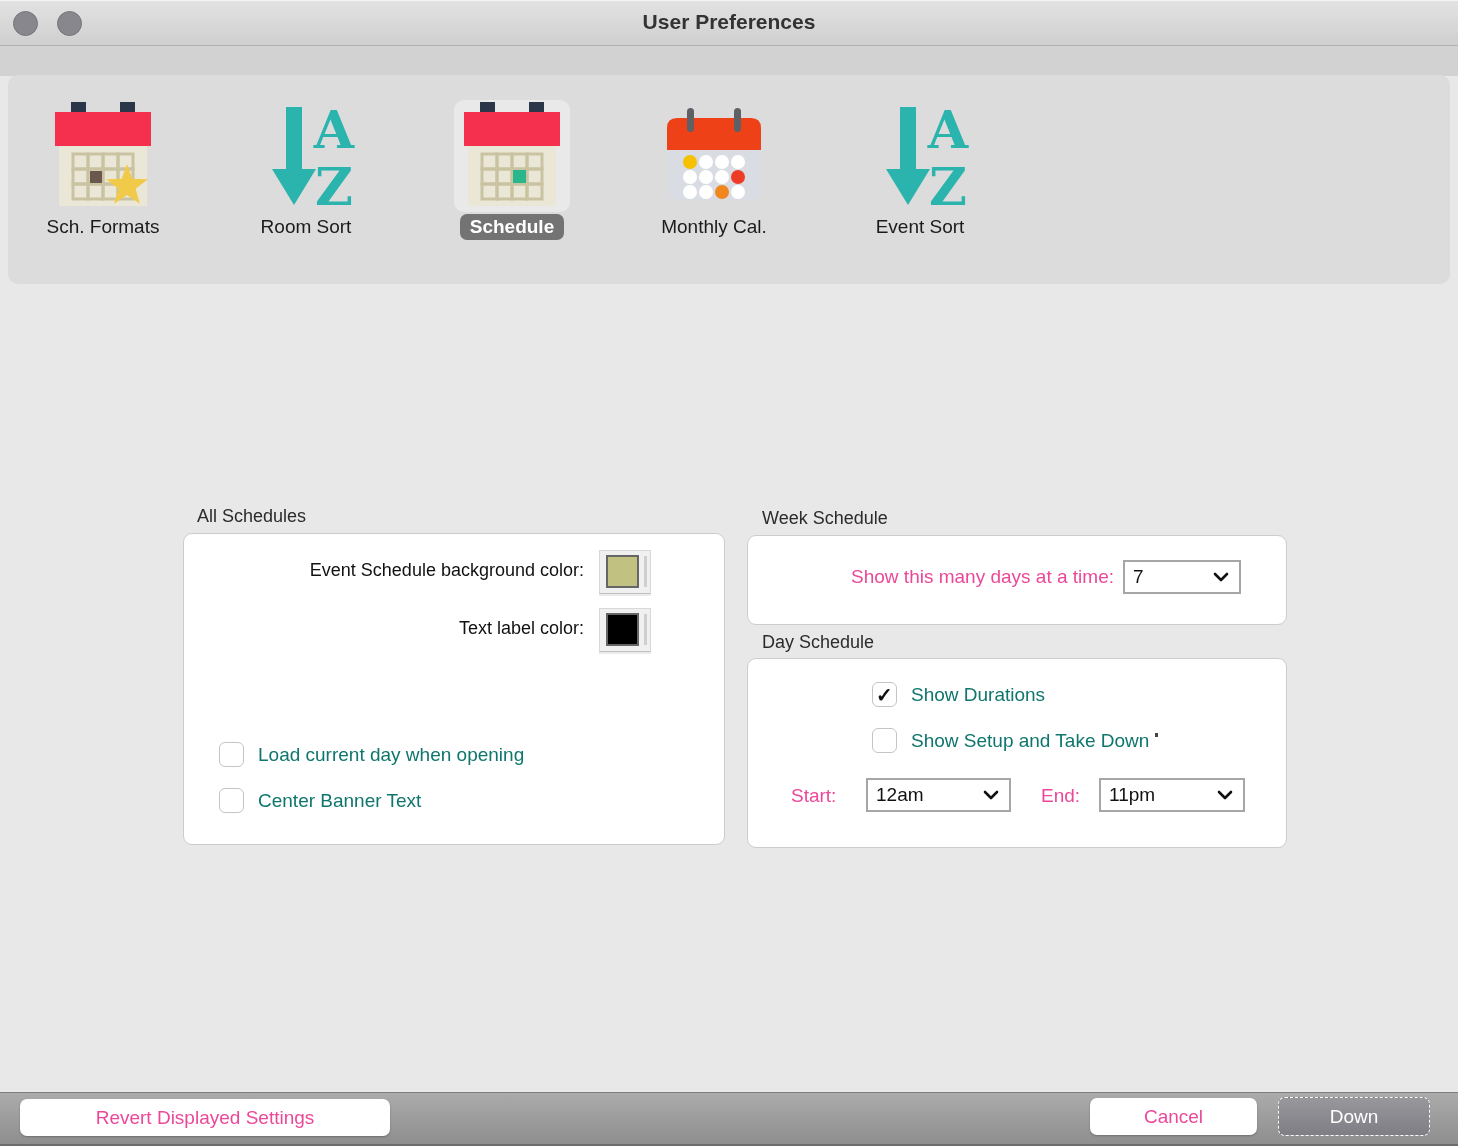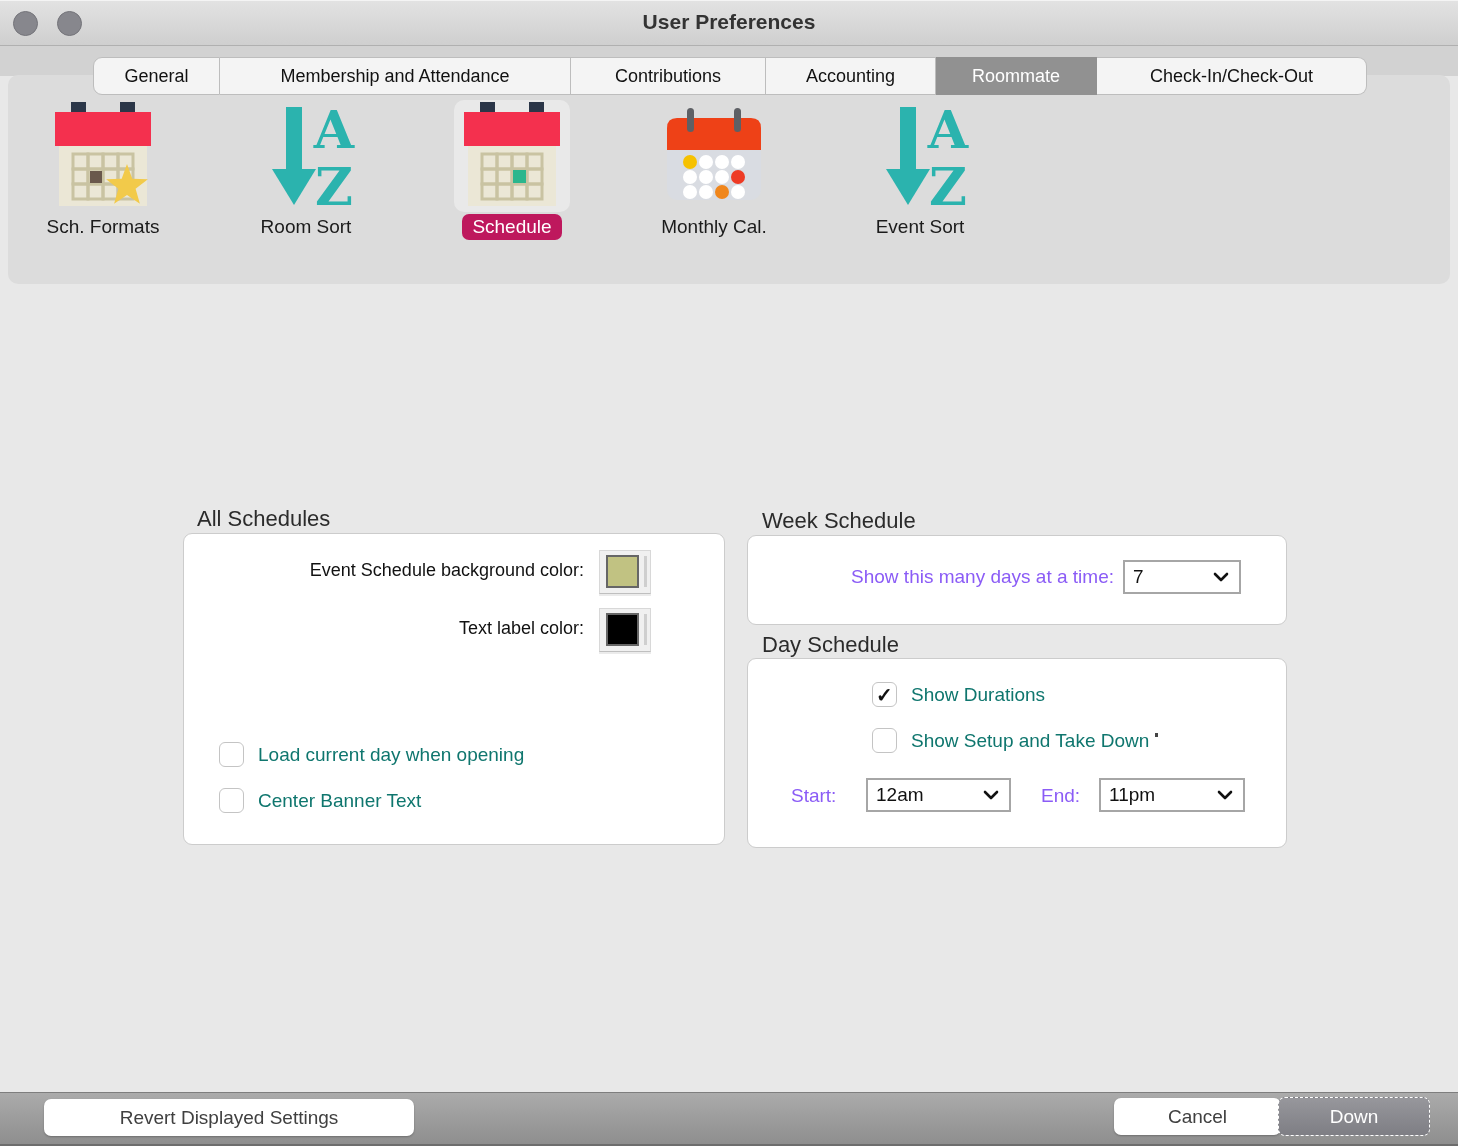--- a/index.html
+++ b/index.html
@@ -27,24 +27,24 @@
   .tab.first{border-left:1px solid #bdbdbd;border-radius:9px 0 0 9px;}
   .tab.last{border-radius:0 9px 9px 0;}
   .tab.selected{background:#919191;border-color:#919191;color:#fff;}
 
   
   .tb-item{position:absolute;top:100px;width:204px;height:140px;display:flex;
     flex-direction:column;align-items:center;}
   .tb-iconwrap{width:116px;height:112px;display:flex;align-items:center;justify-content:center;border-radius:10px;}
   .tb-item.selected .tb-iconwrap{background:#e9e9e9;}
   .tb-label{margin-top:2px;font-size:19px;color:#1b1b1b;padding:2px 10px;border-radius:7px;white-space:nowrap;}
-  .tb-item.selected .tb-label{background:#be185d;color:#fff;}
-
-  
-  .group-label{position:absolute;font-size:22px;color:#2b2b2b;}
+  .tb-item.selected .tb-label{background:#737373;color:#fff;font-weight:bold;}
+
+  
+  .group-label{position:absolute;font-size:18px;color:#2b2b2b;}
   .group-box{position:absolute;background:#fff;border:1px solid #ccc;border-radius:9px;box-sizing:border-box;}
 
   
   .color-row{position:absolute;left:0;width:100%;height:44px;}
   .color-row .rlabel{position:absolute;right:140px;top:10px;font-size:18px;color:#111;white-space:nowrap;}
   .colorwell{position:absolute;left:415px;top:0;width:52px;height:44px;background:#f0f0f0;
     border:1px solid #d8d8d8;border-bottom-color:#bfbfbf;box-sizing:border-box;box-shadow:0 2px 0 rgba(0,0,0,.08);}
   .swatch{position:absolute;left:6px;top:4px;width:33px;height:33px;border:2px solid #666;box-sizing:border-box;}
   .well-strip{position:absolute;right:3px;top:5px;width:3px;height:31px;background:#cfcfcf;}
 
@@ -54,56 +54,48 @@
     box-sizing:border-box;display:flex;align-items:center;justify-content:center;
     font-size:20px;font-weight:700;color:#111;line-height:1;}
   .cbrow .clabel{margin-left:14px;font-size:19px;color:#0f766e;white-space:nowrap;}
   .clip-mark{display:inline-block;width:3px;height:4px;background:#444;margin-left:6px;vertical-align:top;margin-top:3px;}
 
   
   .dropdown{position:absolute;box-sizing:border-box;background:#fff;border:2px solid #a6a6a6;
     display:flex;align-items:center;cursor:default;}
   .dropdown .dval{font-size:19px;color:#111;margin-left:8px;flex:1;}
   .dropdown .chev{margin-right:10px;display:flex;}
-  .inline-label{position:absolute;font-size:19px;color:#8b5cf6;white-space:nowrap;}
+  .inline-label{position:absolute;font-size:19px;color:#ec4899;white-space:nowrap;}
 
   
   .footer{position:absolute;left:0;top:1092px;width:1458px;height:54px;
     background:linear-gradient(#ababab,#8d8d8d);border-top:1px solid #7e7e7e;box-sizing:border-box;}
   .footer::after{content:"";position:absolute;left:0;bottom:0;width:100%;height:2px;background:#6d6d6d;}
   .btn{position:absolute;box-sizing:border-box;border-radius:7px;display:flex;align-items:center;
     justify-content:center;font-size:19px;cursor:default;}
-  .btn.white{background:#fff;color:#404040;box-shadow:0 1px 2px rgba(0,0,0,.25);margin-left:24px;}
+  .btn.white{background:#fff;color:#ec4899;box-shadow:0 1px 2px rgba(0,0,0,.25);}
   .btn-revert{left:20px;top:6px;width:370px;height:37px;}
   .btn-cancel{left:1090px;top:5px;width:167px;height:37px;}
   .btn-save{left:1278px;top:4px;width:152px;height:39px;color:#fff;
     background:linear-gradient(#97979c,#7e7e84);border:1px dashed #fff;}
 </style>
 </head>
 <body>
 
 <div id="window">
 
   <div class="titlebar">
     <div class="traffic t1"></div>
     <div class="traffic t2"></div>
     <div class="win-title">User Preferences</div>
   </div>
 
   <div class="tabstrip-bg"></div>
   <div class="toolbar-panel"></div>
 
-  <div class="tabs">
-    <div class="tab first" style="width:127px">General</div>
-    <div class="tab" style="width:351px">Membership and Attendance</div>
-    <div class="tab" style="width:195px">Contributions</div>
-    <div class="tab" style="width:170px">Accounting</div>
-    <div class="tab selected" style="width:161px">Roommate</div>
-    <div class="tab last" style="width:270px">Check-In/Check-Out</div>
-  </div>
 
   <div class="tb-item" style="left:1px">
     <div class="tb-iconwrap">
       <svg width="104" height="108" viewBox="0 0 104 108">
         <rect x="20" y="0" width="15" height="24" fill="#2b3648"></rect>
         <rect x="69" y="0" width="15" height="24" fill="#2b3648"></rect>
         <rect x="4" y="10" width="96" height="34" fill="#f4304e"></rect>
         <rect x="8" y="44" width="88" height="60" fill="#ebe7d6"></rect>
         <g fill="none" stroke="#c9c3a2" stroke-width="3">
           <rect x="22" y="52" width="15" height="15"></rect>

